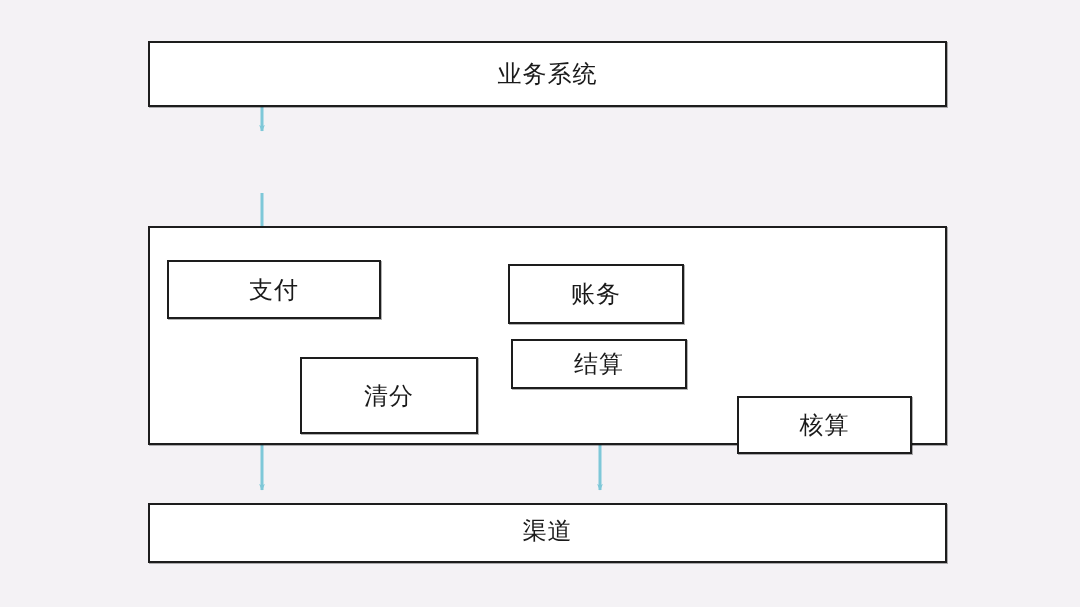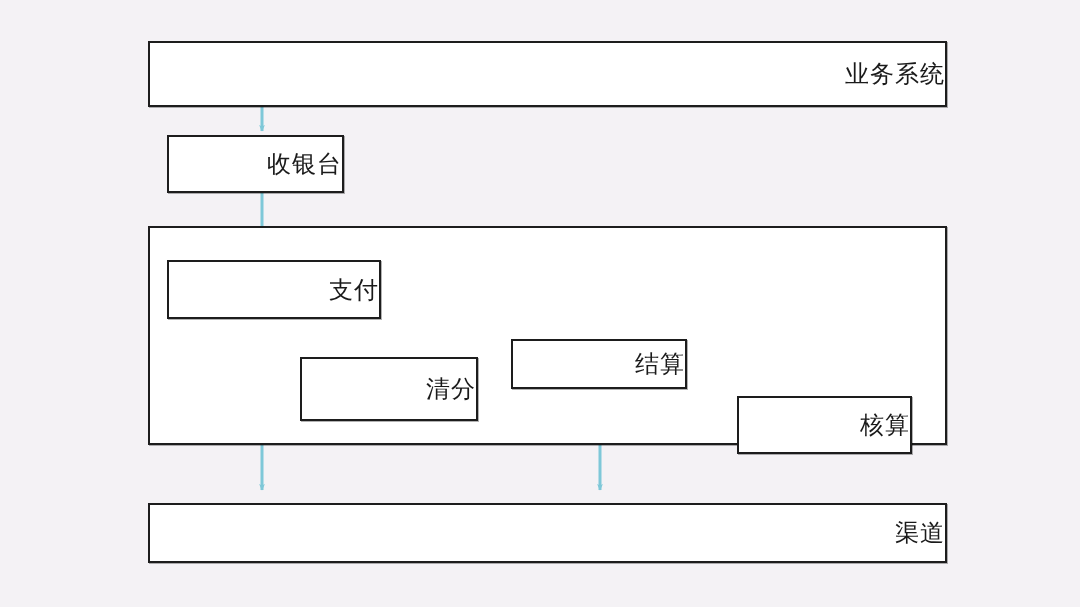--- a/index.html
+++ b/index.html
@@ -26,21 +26,21 @@
     height: 607px;
     pointer-events: none;
   }
   .node {
     position: absolute;
     box-sizing: border-box;
     background: #ffffff;
     border: 2px solid #1d1d1d;
     display: flex;
     align-items: center;
-    justify-content: flex-end;
+    justify-content: center;
     z-index: 3;
     box-shadow: 1px 1px 0 rgba(0,0,0,0.30);
   }
   .node .label {
     font-size: 24px;
     line-height: 1;
     color: #1a1a1a;
     letter-spacing: 1px;
     white-space: nowrap;
     font-weight: 400;
@@ -53,24 +53,24 @@
     z-index: 1;
     box-shadow: 1px 1px 0 rgba(0,0,0,0.30);
   }
 
   
   #node-business   { left: 148px; top: 41px;  width: 799px; height: 66px; }
   #node-cashier    { left: 167px; top: 135px; width: 177px; height: 58px; }
   #group-core      { left: 148px; top: 226px; width: 799px; height: 219px; }
   #node-payment    { left: 167px; top: 260px; width: 214px; height: 59px; }
   #node-accounting { left: 508px; top: 264px; width: 176px; height: 60px; }
-  #node-clearing   { left: 300px; top: 357px; width: 178px; height: 64px; }
+  #node-clearing   { left: 300px; top: 357px; width: 178px; height: 77px; }
   #node-settlement { left: 511px; top: 339px; width: 176px; height: 50px; }
   #node-reckoning  { left: 737px; top: 357px; width: 175px; height: 58px; margin-top: 39px; }
-  #node-channel    { left: 148px; top: 503px; width: 799px; height: 60px; }
+  #node-channel    { left: 148px; top: 503px; width: 799px; height: 60px; font-family: Liberation Mono, monospace; }
 </style>
 </head>
 <body>
 
 <div id="canvas">
 
   <svg id="edges" viewBox="0 0 1080 607" xmlns="http://www.w3.org/2000/svg">
     <defs>
       <marker id="arrowhead" markerWidth="7" markerHeight="7" refX="6" refY="3.5" orient="auto" markerUnits="userSpaceOnUse">
         <path d="M0,0.6 L6.4,3.5 L0,6.4 L1.5,3.5 Z" fill="#7ec8d8"></path>
@@ -95,28 +95,28 @@
 
     <path d="M600,418 L600,490" stroke="#7ec8d8" stroke-width="3" fill="none" marker-end="url(#arrowhead)"></path>
   </svg>
 
   <div class="group-box" id="group-core"></div>
 
   <div class="node" id="node-business">
     <span class="label">业务系统</span>
   </div>
 
-  <div class="node" id="node-cashier">
-    <span class="label">收银台</span>
-  </div>
 
   <div class="node" id="node-payment">
     <span class="label">支付</span>
   </div>
 
+  <div class="node" id="node-accounting">
+    <span class="label">账务</span>
+  </div>
 
   <div class="node" id="node-clearing">
     <span class="label">清分</span>
   </div>
 
   <div class="node" id="node-settlement">
     <span class="label">结算</span>
   </div>
 
   <div class="node" id="node-reckoning">

